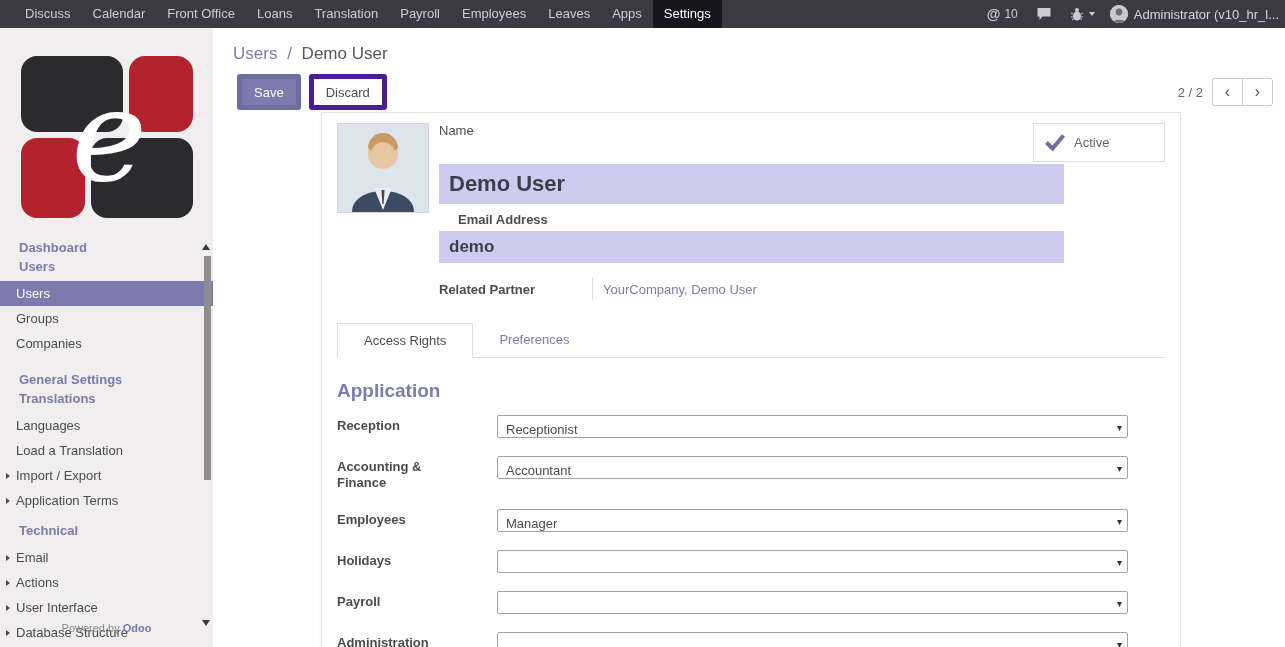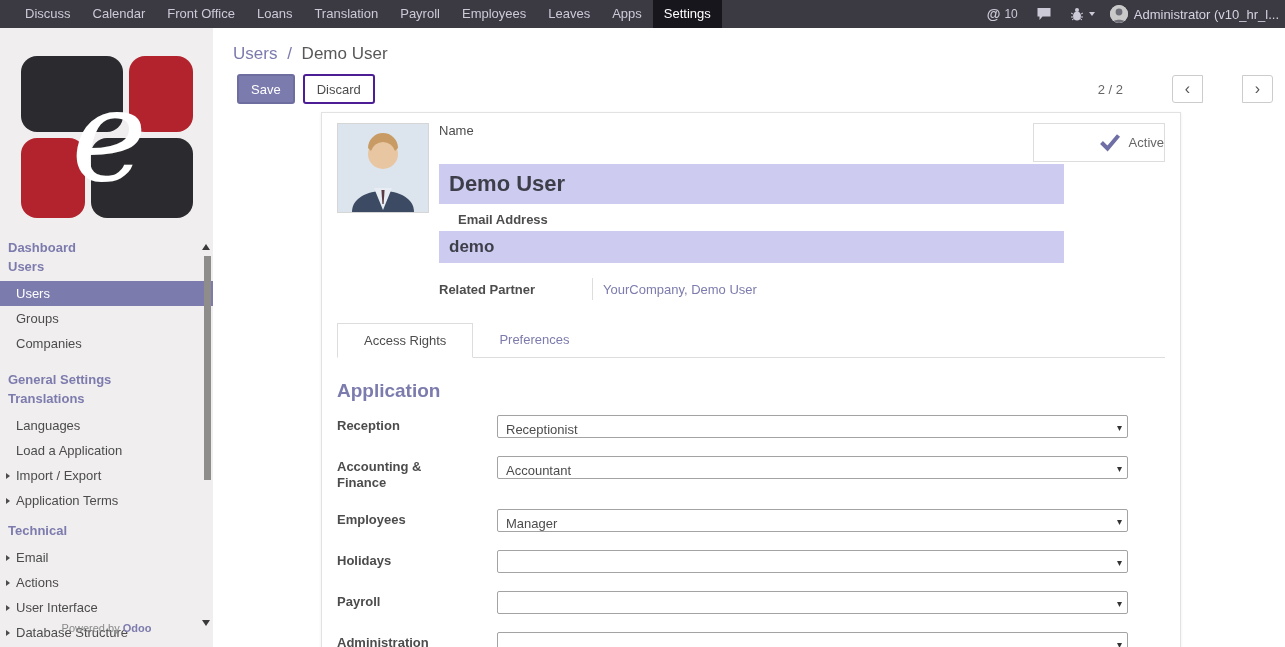--- a/index.html
+++ b/index.html
@@ -27,61 +27,61 @@
   .user-menu { display:flex; align-items:center; padding:0 6px; height:100%; cursor:pointer; }
   .avatar-sm { width:18px; height:18px; border-radius:50%; background:#cfcfcf; overflow:hidden; margin-right:6px; flex:none; }
   .user-name { color:#d6d3e2;text-align:center; }
 
   
   .sidebar { position:absolute; top:28px; left:0; width:213px; bottom:0; background:#f0eeee; overflow:hidden; }
   .logo { margin:28px 0 0 21px; width:172px; height:162px; }
   .side-menu { margin-top:20px; font-size:13px; }
   .menu-section.mt14 { margin-top:14px; }
   .menu-section.mt8 { margin-top:8px; }
-  .section-title { display:block; padding:1px 8px; color:#7c7bad; font-weight:bold; line-height:17px; cursor:pointer; text-decoration:none; }
+  .section-title { display:block; padding:1px 19px; color:#7c7bad; font-weight:bold; line-height:17px; cursor:pointer; text-decoration:none; }
   .section-items { margin-top:5px; }
   .menu-link { display:flex; align-items:center; padding:0 8px 0 16px; height:25px; color:#4c4c4c; cursor:pointer; text-decoration:none; }
   .menu-link.selected { background:#7c7bad; color:#fff; }
   .tri { width:0; height:0; border-top:3.5px solid transparent; border-bottom:3.5px solid transparent;
          border-left:4px solid #4c4c4c; margin-left:-10px; margin-right:6px; flex:none; }
   .sscroll-up { position:absolute; right:3px; top:216px; width:0; height:0;
     border-left:4px solid transparent; border-right:4px solid transparent; border-bottom:6px solid #3a3a3a; cursor:pointer; }
   .sscroll-thumb { position:absolute; right:2px; top:228px; width:7px; height:224px; background:#8f8c8c; cursor:pointer; }
   .sscroll-down { position:absolute; right:3px; top:592px; width:0; height:0;
     border-left:4px solid transparent; border-right:4px solid transparent; border-top:6px solid #3a3a3a; cursor:pointer; }
   .side-footer { position:absolute; bottom:12px; left:0; width:100%; text-align:center; font-size:11px; color:#8a8a8a; padding-bottom:1px; }
   .side-footer .brand { color:#7c7bad; font-weight:bold; cursor:pointer; }
 
   
   .content { position:absolute; top:28px; left:213px; right:0; bottom:0; background:#fff; }
   .breadcrumb { padding:16px 0 0 20px; font-size:17px; }
   .bc-link { color:#7c7bad; cursor:pointer; text-decoration:none; }
   .bc-sep { margin:0 5px; color:#7c7bad; }
   .bc-current { color:#585858; }
   .action-row { display:flex; align-items:center; padding:10px 12px 0 24px; }
-  .btn { font-size:13px; height:26px; padding:0 12px; border-radius:3px; border:2px solid #4c1d95;
+  .btn { font-size:13px; height:26px; padding:0 12px; border-radius:3px; border:5px solid #4c1d95;
          background:#fff; color:#4c4c4c; cursor:pointer; font-family:inherit; }
   .btn.primary { background:#7c7bad; border-color:#6e6da0; color:#fff; margin-right:8px; }
-  .pager { margin-left:auto; display:flex; align-items:center;gap:40px; }
+  .pager { margin-left:auto; display:flex; align-items:center; }
   .pager-value { font-size:13px; color:#666; margin-right:9px; }
   .pager-btn { width:29px; height:26px; background:#fff; border:1px solid #ccc; color:#555;
                font-size:16px; line-height:22px; cursor:pointer; font-family:inherit; }
   .pager-btn.prev { border-radius:3px 0 0 3px; }
   .pager-btn.next { border-radius:0 3px 3px 0; margin-left:-1px; }
 
   
   .sheet { position:absolute; top:84px; left:108px; width:828px; height:610px; background:#fff;
            border:1px solid #e2e2e2; box-shadow:0 1px 3px rgba(0,0,0,0.07); padding:10px 15px; }
   .sheet-top { display:flex; }
   .photo { width:90px; height:88px; border:1px solid #d6d6d6; flex:none; overflow:hidden; cursor:pointer; }
   .fields { flex:1; margin-left:10px; position:relative; }
   .flabel { font-size:13px; color:#4c4c4c; display:block; line-height:16px; }
   .flabel.bold { font-weight:bold;padding-left:19px; }
   .active-box { position:absolute; top:0; right:0; width:130px; height:37px; border:1px solid #ddd;
-                background:#fff; display:flex; align-items:center; cursor:pointer;justify-content:flex-end; }
+                background:#fff; display:flex; align-items:center; cursor:pointer; }
   .check-icon { margin:0 8px 0 10px; display:flex; }
   .active-label { font-size:13px; color:#666; }
   .name-input { display:block; margin-top:25px; width:605px; height:40px; background:#cdccf0; border:none;
                 font-family:inherit; font-size:22px; font-weight:bold; color:#3e3e4a; padding:0 10px; }
   .email-label { margin-top:8px; }
   .email-input { display:block; margin-top:3px; width:605px; height:32px; background:#cdccf0; border:none;
                  font-family:inherit; font-size:17px; font-weight:bold; color:#3e3e4a; padding:0 10px; }
   .partner-row { margin-top:15px; display:flex; align-items:center; }
   .partner-label { width:153px; font-weight:bold; font-size:13px; color:#4c4c4c; }
   .vsep { border-left:1px solid #ddd; height:22px; }
@@ -179,21 +179,21 @@
           <a class="menu-link">Companies</a>
         </div>
       </div>
       <div class="menu-section mt14">
         <a class="section-title">General Settings</a>
       </div>
       <div class="menu-section">
         <a class="section-title">Translations</a>
         <div class="section-items">
           <a class="menu-link">Languages</a>
-          <a class="menu-link">Load a Application</a>
+          <a class="menu-link">Load a Translation</a>
           <a class="menu-link">
             <span class="tri"></span>
             <span>Import / Export</span>
           </a>
           <a class="menu-link">
             <span class="tri"></span>
             <span>Application Terms</span>
           </a>
         </div>
       </div>

